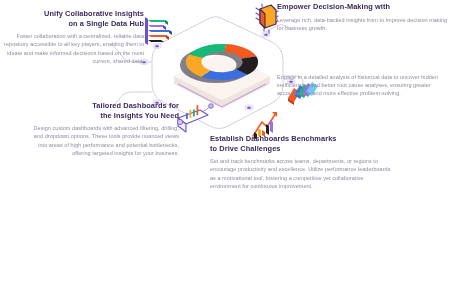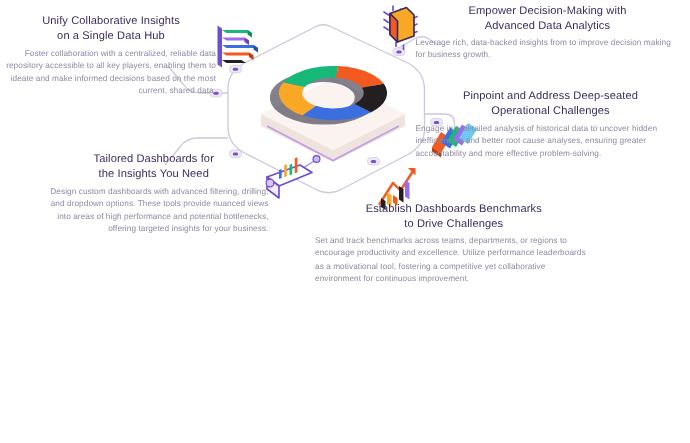--- a/index.html
+++ b/index.html
@@ -11,24 +11,23 @@
     -webkit-font-smoothing:antialiased;
   }
   .stage{position:absolute;inset:0;}
 
   
   .block{position:absolute;}
   .block h3{
     margin:0 0 4px 0;
     font-size:7.4px;
     line-height:9.6px;
-    font-weight:normal;
+    font-weight:bold;
     color:#3a2a5d;
     letter-spacing:.08px;
-    text-align:center;
   }
   .block p{
     margin:0;
     font-size:5.5px;
     line-height:8.2px;
     color:#8d8aa3;
     letter-spacing:.04px;
   }
   .ta-right{text-align:right;}
   .ta-left{text-align:left;}
@@ -172,26 +171,26 @@
     <h3><span>Unify Collaborative Insights</span><br><span>on a Single Data Hub</span></h3>
     <p>Foster collaboration with a centralized, reliable data repository accessible to all key players, enabling them to ideate and make informed decisions based on the most current, shared data.</p>
   </div>
 
   <div class="block ta-right" id="b-tailored">
     <h3><span>Tailored Dashboards for</span><br><span>the Insights You Need</span></h3>
     <p>Design custom dashboards with advanced filtering, drilling, and dropdown options. These tools provide nuanced views into areas of high performance and potential bottlenecks, offering targeted insights for your business.</p>
   </div>
 
   <div class="block ta-left" id="b-empower">
-    <h3><span>Empower Decision-Making with</span><br><span>Advanced Data Analytics</span></h3>
+    <h3><span>Empower Decision-Making with</span><br></h3>
     <p>Leverage rich, data-backed insights from to improve decision making for business growth.</p>
   </div>
 
   <div class="block ta-left" id="b-pinpoint">
-    <h3><span>Pinpoint and Address Deep-seated</span><br><span>Operational Challenges</span></h3>
+    <h3><br></h3>
     <p>Engage in a detailed analysis of historical data to uncover hidden inefficiencies and better root cause analyses, ensuring greater accountability and more effective problem-solving.</p>
   </div>
 
   <div class="block ta-left" id="b-establish">
     <h3><span>Establish Dashboards Benchmarks</span><br><span>to Drive Challenges</span></h3>
     <p>Set and track benchmarks across teams, departments, or regions to encourage productivity and excellence. Utilize performance leaderboards as a motivational tool, fostering a competitive yet collaborative environment for continuous improvement.</p>
   </div>
 
 </div>
 

